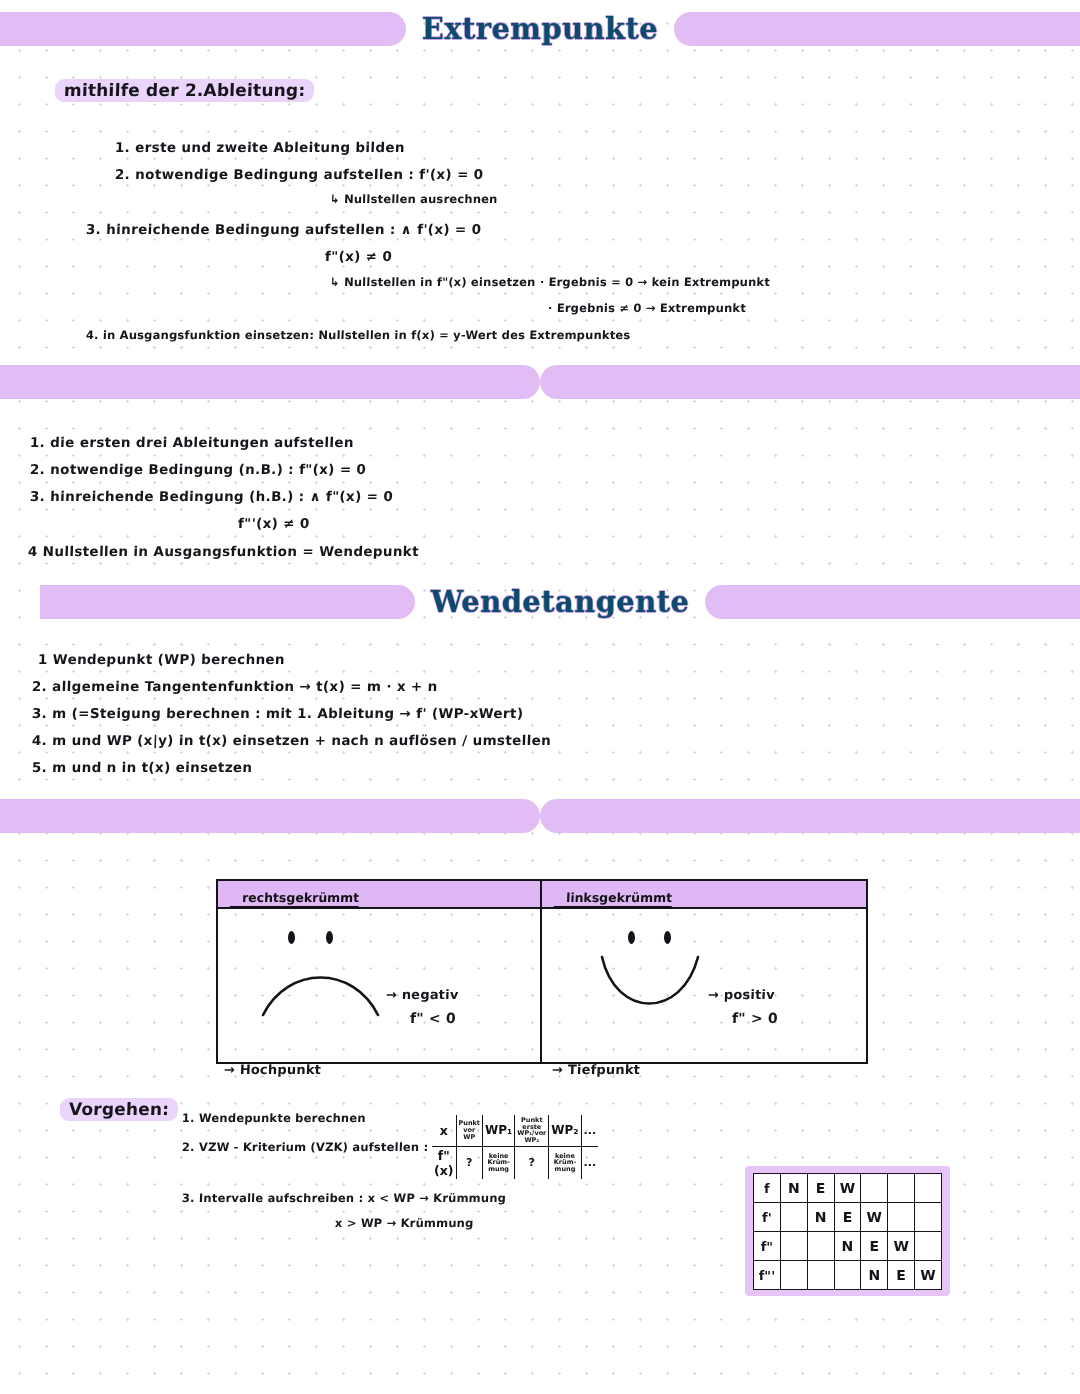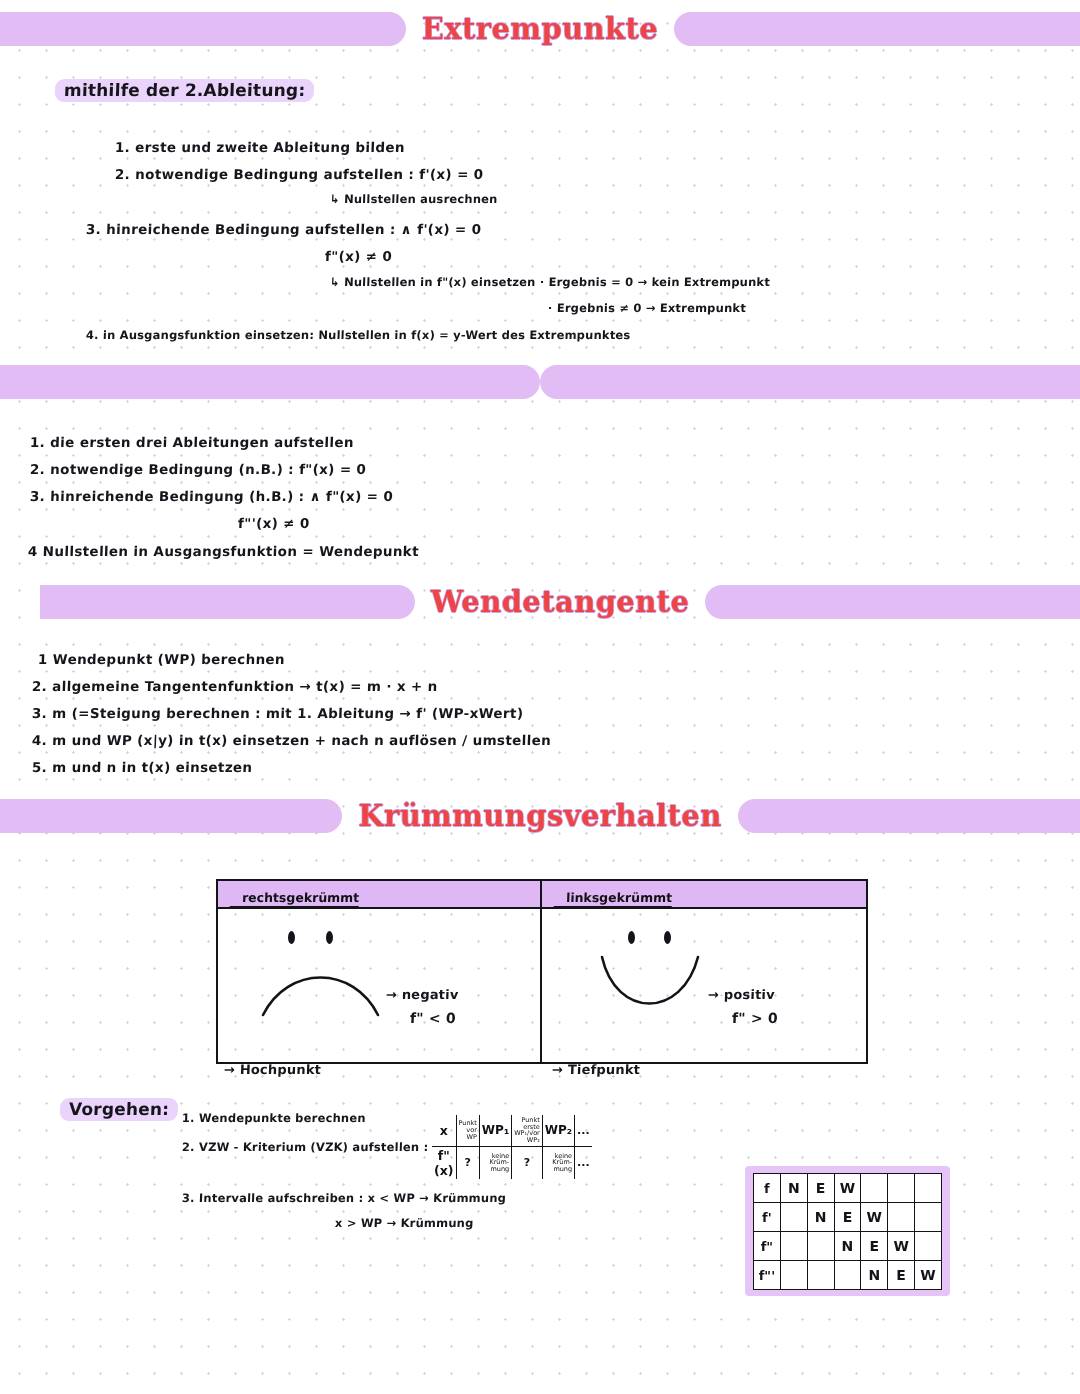--- a/index.html
+++ b/index.html
@@ -33,21 +33,21 @@
   }
   .banner .bar-left { border-radius: 0 18px 18px 0; }
   .banner .bar-right { border-radius: 18px 0 0 18px; }
   .banner .b-title {
     flex: 0 0 auto;
     padding: 0 16px;
     font-family: "DejaVu Serif", serif;
     font-size: 29px;
     font-weight: 700;
     letter-spacing: 0.4px;
-    color: #ef4444;
+    color: #0c4a6e;
     text-shadow:
        0.8px 0 0 #c9a4e2,
       -0.8px 0 0 #c9a4e2,
        0 0.8px 0 #c9a4e2,
        0 -0.8px 0 #c9a4e2;
     white-space: nowrap;
     line-height: 34px;
   }
 
   
@@ -138,21 +138,21 @@
     text-align: center;
     height: 31px;
   }
   #vzw-table tr.r1 td { border-bottom: 1.6px solid #15131a; }
   #vzw-table td.nobl { border-left: none; }
   #vzw-table td.nobr { border-right: none; }
   #vzw-table td.lbl {
     font-size: 12.5px; font-weight: 700;
   }
   #vzw-table td.tiny {
-    font-size: 6.5px; font-weight: 400; line-height: 1.02; text-align: right; padding-left: 2px; margin-top: 23px;
+    font-size: 6.5px; font-weight: 700; line-height: 1.02; text-align: center; padding-left: 2px; margin-top: 23px;
   }
   #vzw-table td.mid { font-size: 11px; font-weight: 700; }
   #vzw-table td.wp { font-size: 12px; font-weight: 700; }
 
   
   #new-grid {
     position: absolute;
     left: 745px;
     top: 1166px;
     width: 205px;
@@ -220,21 +220,20 @@
 </div>
 
 <div class="hw" style="left:38px; top:651px;">1  Wendepunkt (WP)  berechnen</div>
 <div class="hw" style="left:32px; top:678px;">2. allgemeine  Tangentenfunktion  →   t(x) = m · x + n</div>
 <div class="hw" style="left:32px; top:705px;">3.  m (=Steigung   berechnen :   mit   1. Ableitung →   f' (WP-xWert)</div>
 <div class="hw" style="left:32px; top:732px;">4.  m und  WP (x|y)  in  t(x)   einsetzen   + nach  n   auflösen / umstellen</div>
 <div class="hw" style="left:32px; top:759px;">5. m und n in  t(x)  einsetzen</div>
 
 <div class="banner" style="top:799px;">
   <div class="bar-left"></div>
-  <div class="b-title">Krümmungsverhalten</div>
   <div class="bar-right"></div>
 </div>
 
 <div id="curv-table">
   <div class="ct-head">
     <div class="ct-cell-l">
       <span class="ct-hlabel">rechtsgekrümmt</span>
     </div>
     <div class="ct-cell-r">
       <span class="ct-hlabel">linksgekrümmt</span>

